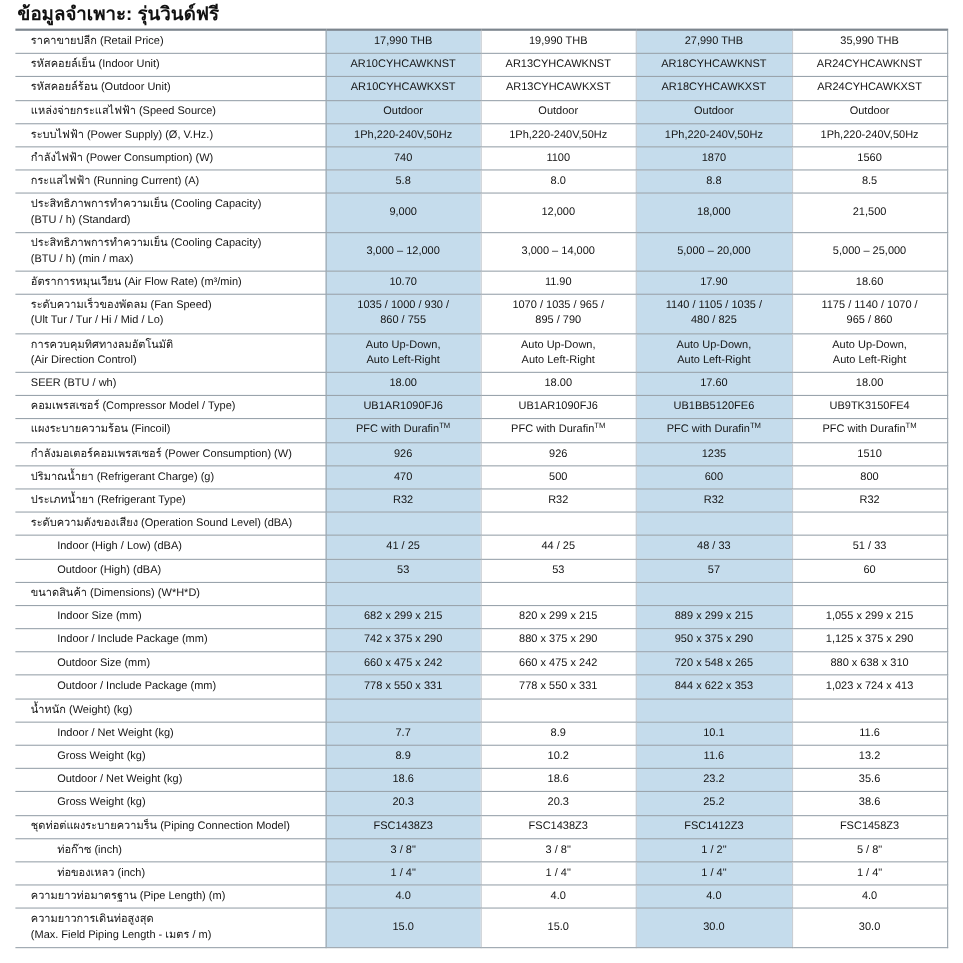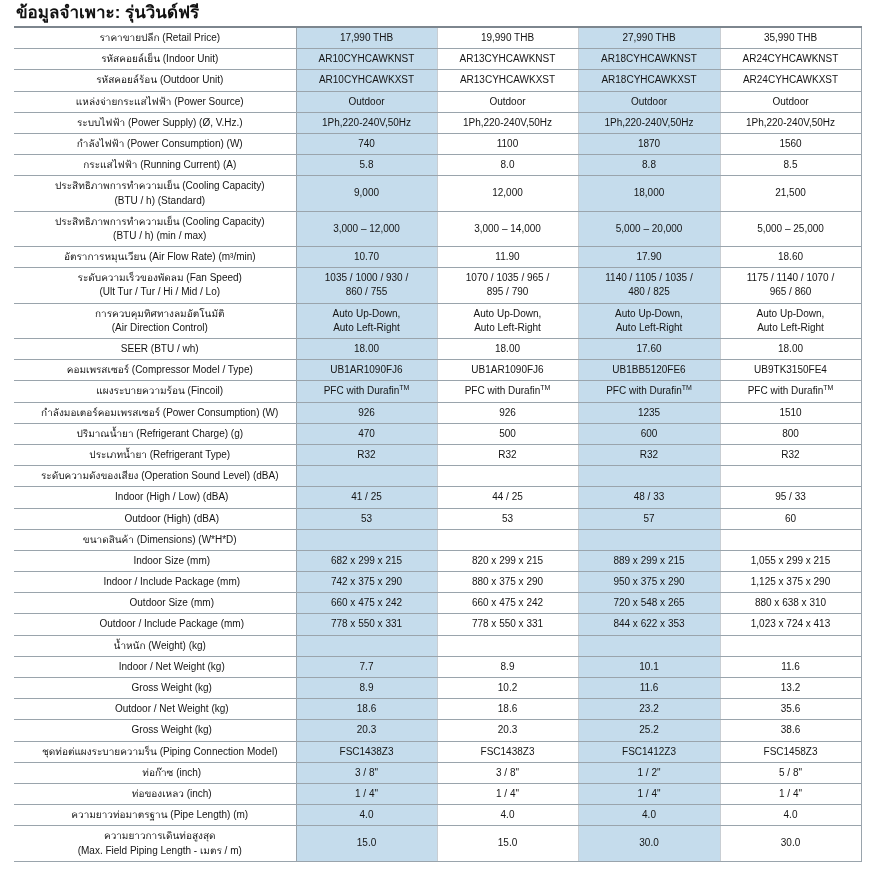--- a/index.html
+++ b/index.html
@@ -43,21 +43,21 @@
 
   table.spec tr { }
 
   td {
     border-top: 1px solid #9aa4ac;
     border-bottom: 1px solid #9aa4ac;
     padding: 0;
     vertical-align: middle;
   }
   td.label {
-    text-align: center;
+    text-align: left;
     padding: 3px 4px 3px 14px;
     line-height: 1.42;
     border-right: 1px solid #9aa4ac;
     color: #141414;
     font-size: 10px;
   }
   td.label.indent {
     padding-left: 38px;
   }
   td.val {
@@ -110,21 +110,21 @@
           <td class="val last"><span>AR24CYHCAWKNST</span></td>
         </tr>
         <tr>
           <td class="label"><span>รหัสคอยล์ร้อน (Outdoor Unit)</span></td>
           <td class="val hl"><span>AR10CYHCAWKXST</span></td>
           <td class="val"><span>AR13CYHCAWKXST</span></td>
           <td class="val hl"><span>AR18CYHCAWKXST</span></td>
           <td class="val last"><span>AR24CYHCAWKXST</span></td>
         </tr>
         <tr>
-          <td class="label"><span>แหล่งจ่ายกระแสไฟฟ้า (Power Source)</span></td>
+          <td class="label"><span>แหล่งจ่ายกระแสไฟฟ้า (Speed Source)</span></td>
           <td class="val hl"><span>Outdoor</span></td>
           <td class="val"><span>Outdoor</span></td>
           <td class="val hl"><span>Outdoor</span></td>
           <td class="val last"><span>Outdoor</span></td>
         </tr>
         <tr>
           <td class="label"><span>ระบบไฟฟ้า (Power Supply) (Ø, V.Hz.)</span></td>
           <td class="val hl"><span>1Ph,220-240V,50Hz</span></td>
           <td class="val"><span>1Ph,220-240V,50Hz</span></td>
           <td class="val hl"><span>1Ph,220-240V,50Hz</span></td>
@@ -226,21 +226,21 @@
           <td class="val hl"><span></span><span class="empty">&nbsp;</span></td>
           <td class="val"><span></span><span class="empty">&nbsp;</span></td>
           <td class="val hl"><span></span><span class="empty">&nbsp;</span></td>
           <td class="val last"><span></span><span class="empty">&nbsp;</span></td>
         </tr>
         <tr>
           <td class="label indent"><span>Indoor (High / Low) (dBA)</span></td>
           <td class="val hl"><span>41 / 25</span></td>
           <td class="val"><span>44 / 25</span></td>
           <td class="val hl"><span>48 / 33</span></td>
-          <td class="val last"><span>95 / 33</span></td>
+          <td class="val last"><span>51 / 33</span></td>
         </tr>
         <tr>
           <td class="label indent"><span>Outdoor (High) (dBA)</span></td>
           <td class="val hl"><span>53</span></td>
           <td class="val"><span>53</span></td>
           <td class="val hl"><span>57</span></td>
           <td class="val last"><span>60</span></td>
         </tr>
         <tr>
           <td class="label"><span>ขนาดสินค้า (Dimensions)  (W*H*D)</span></td>

